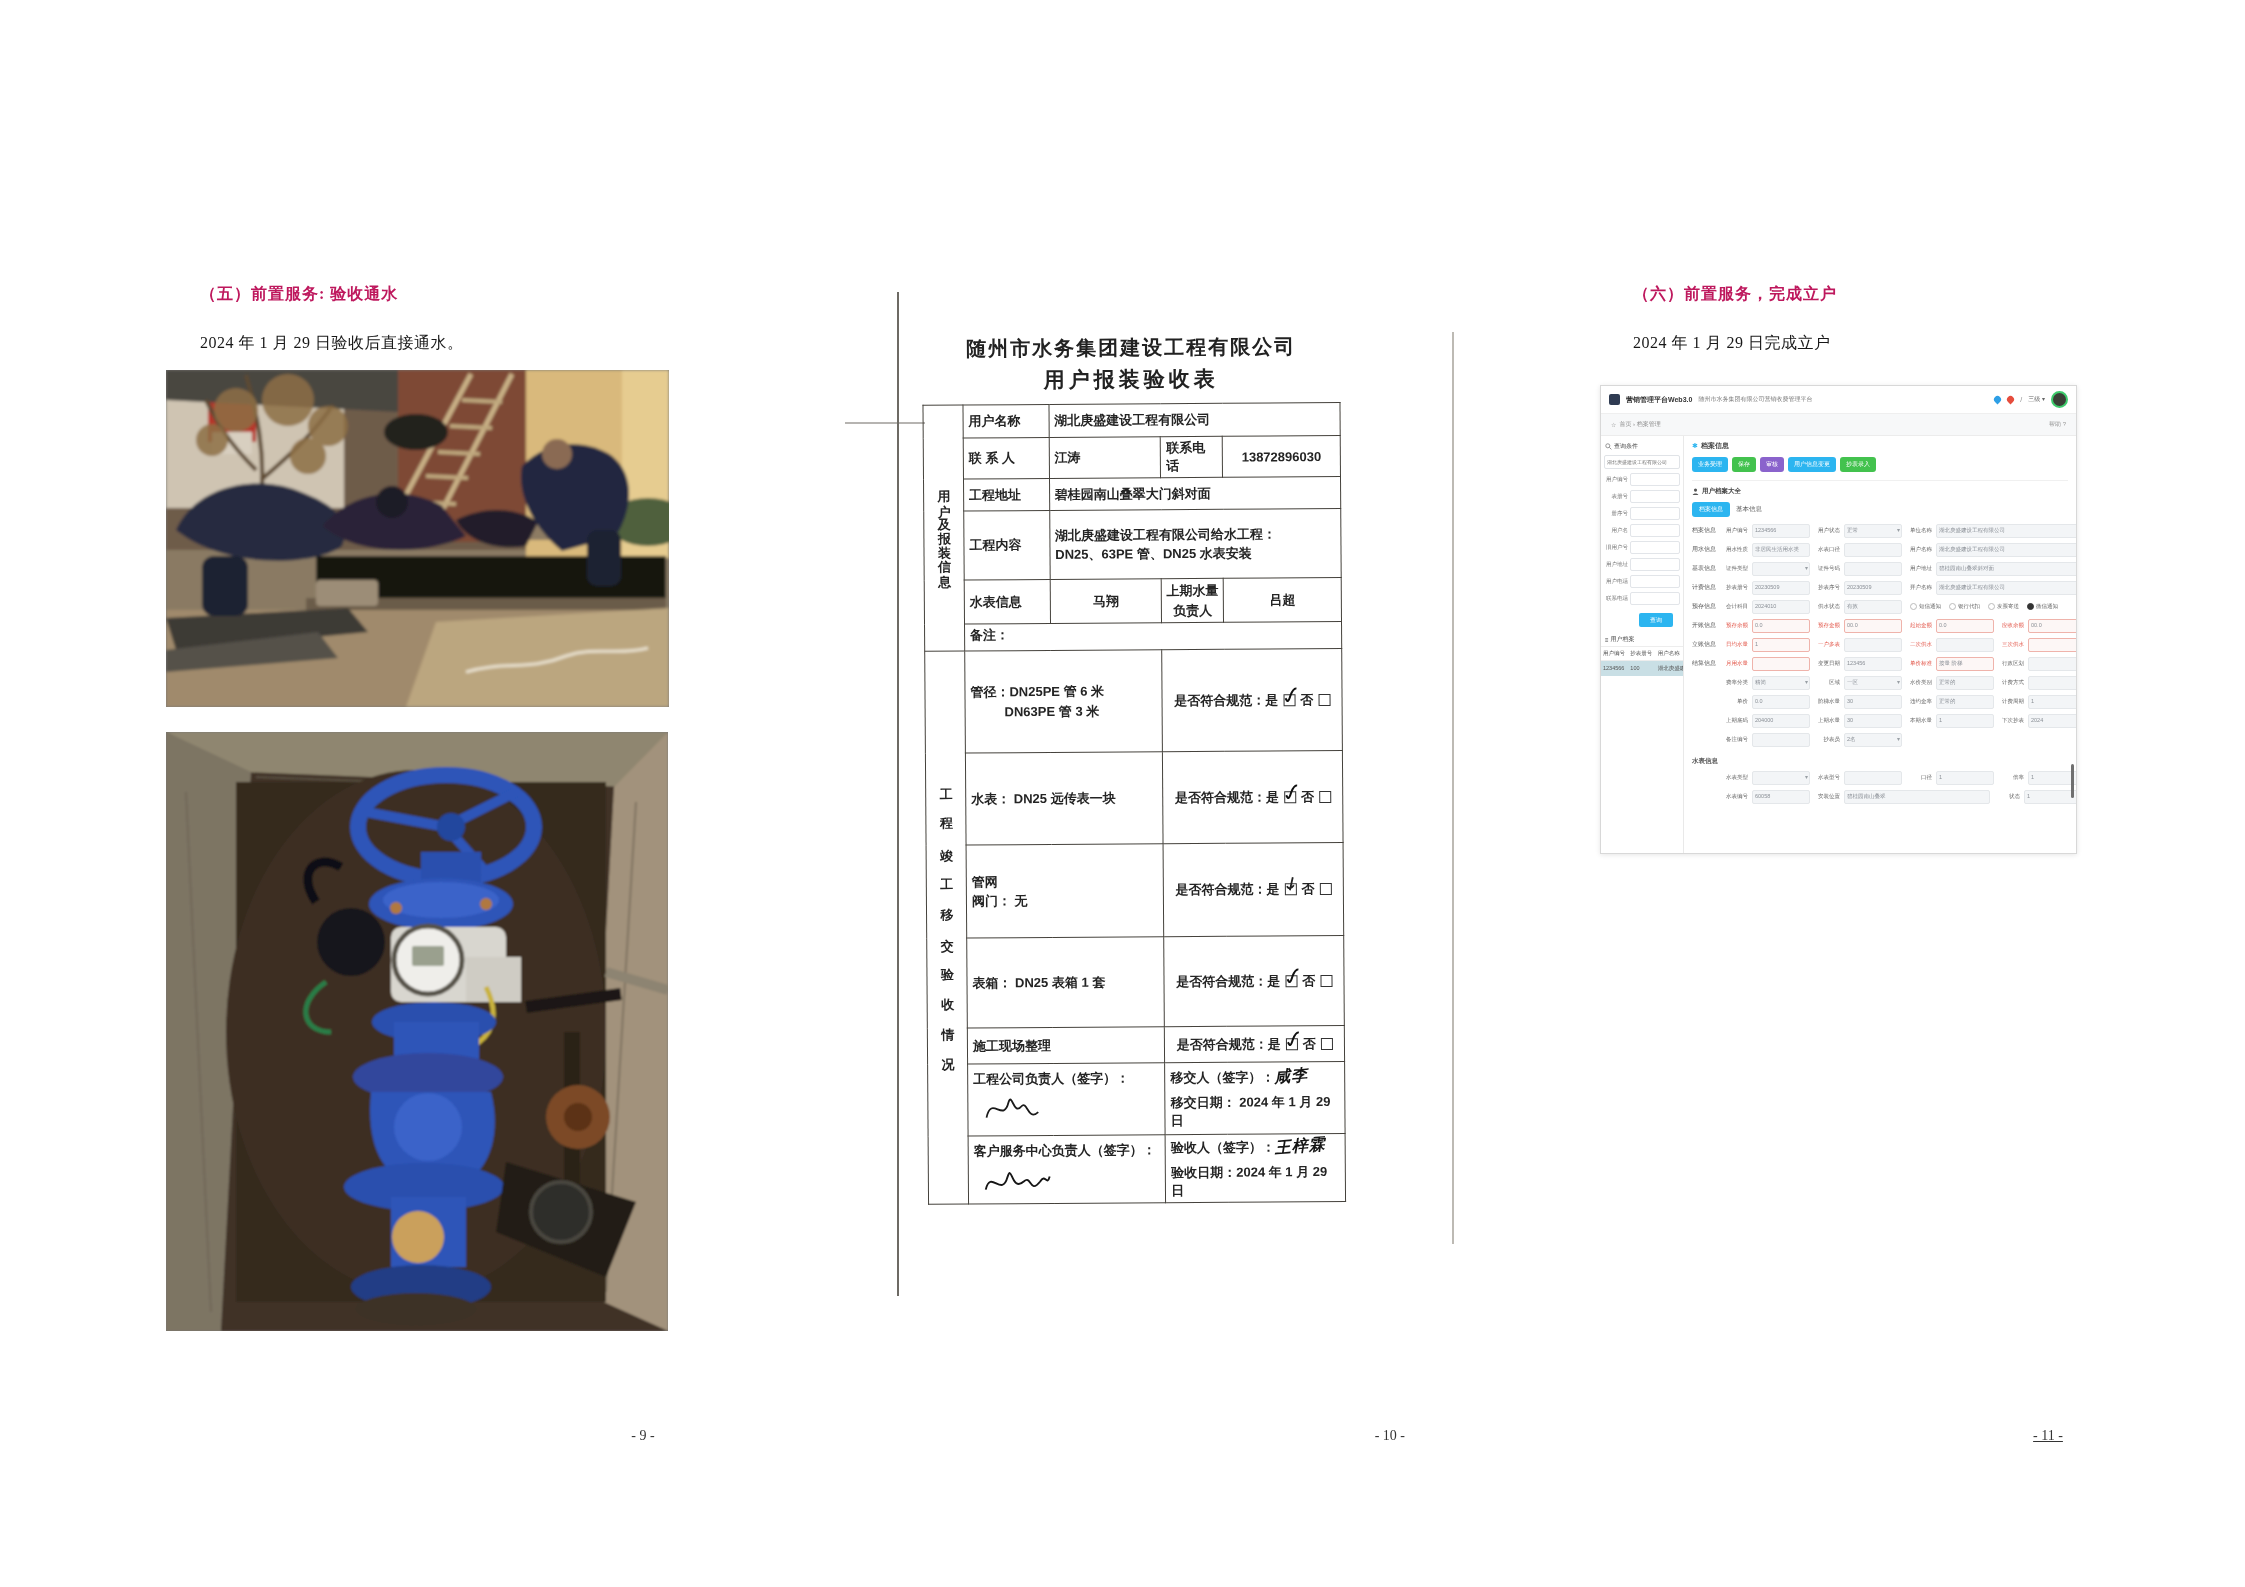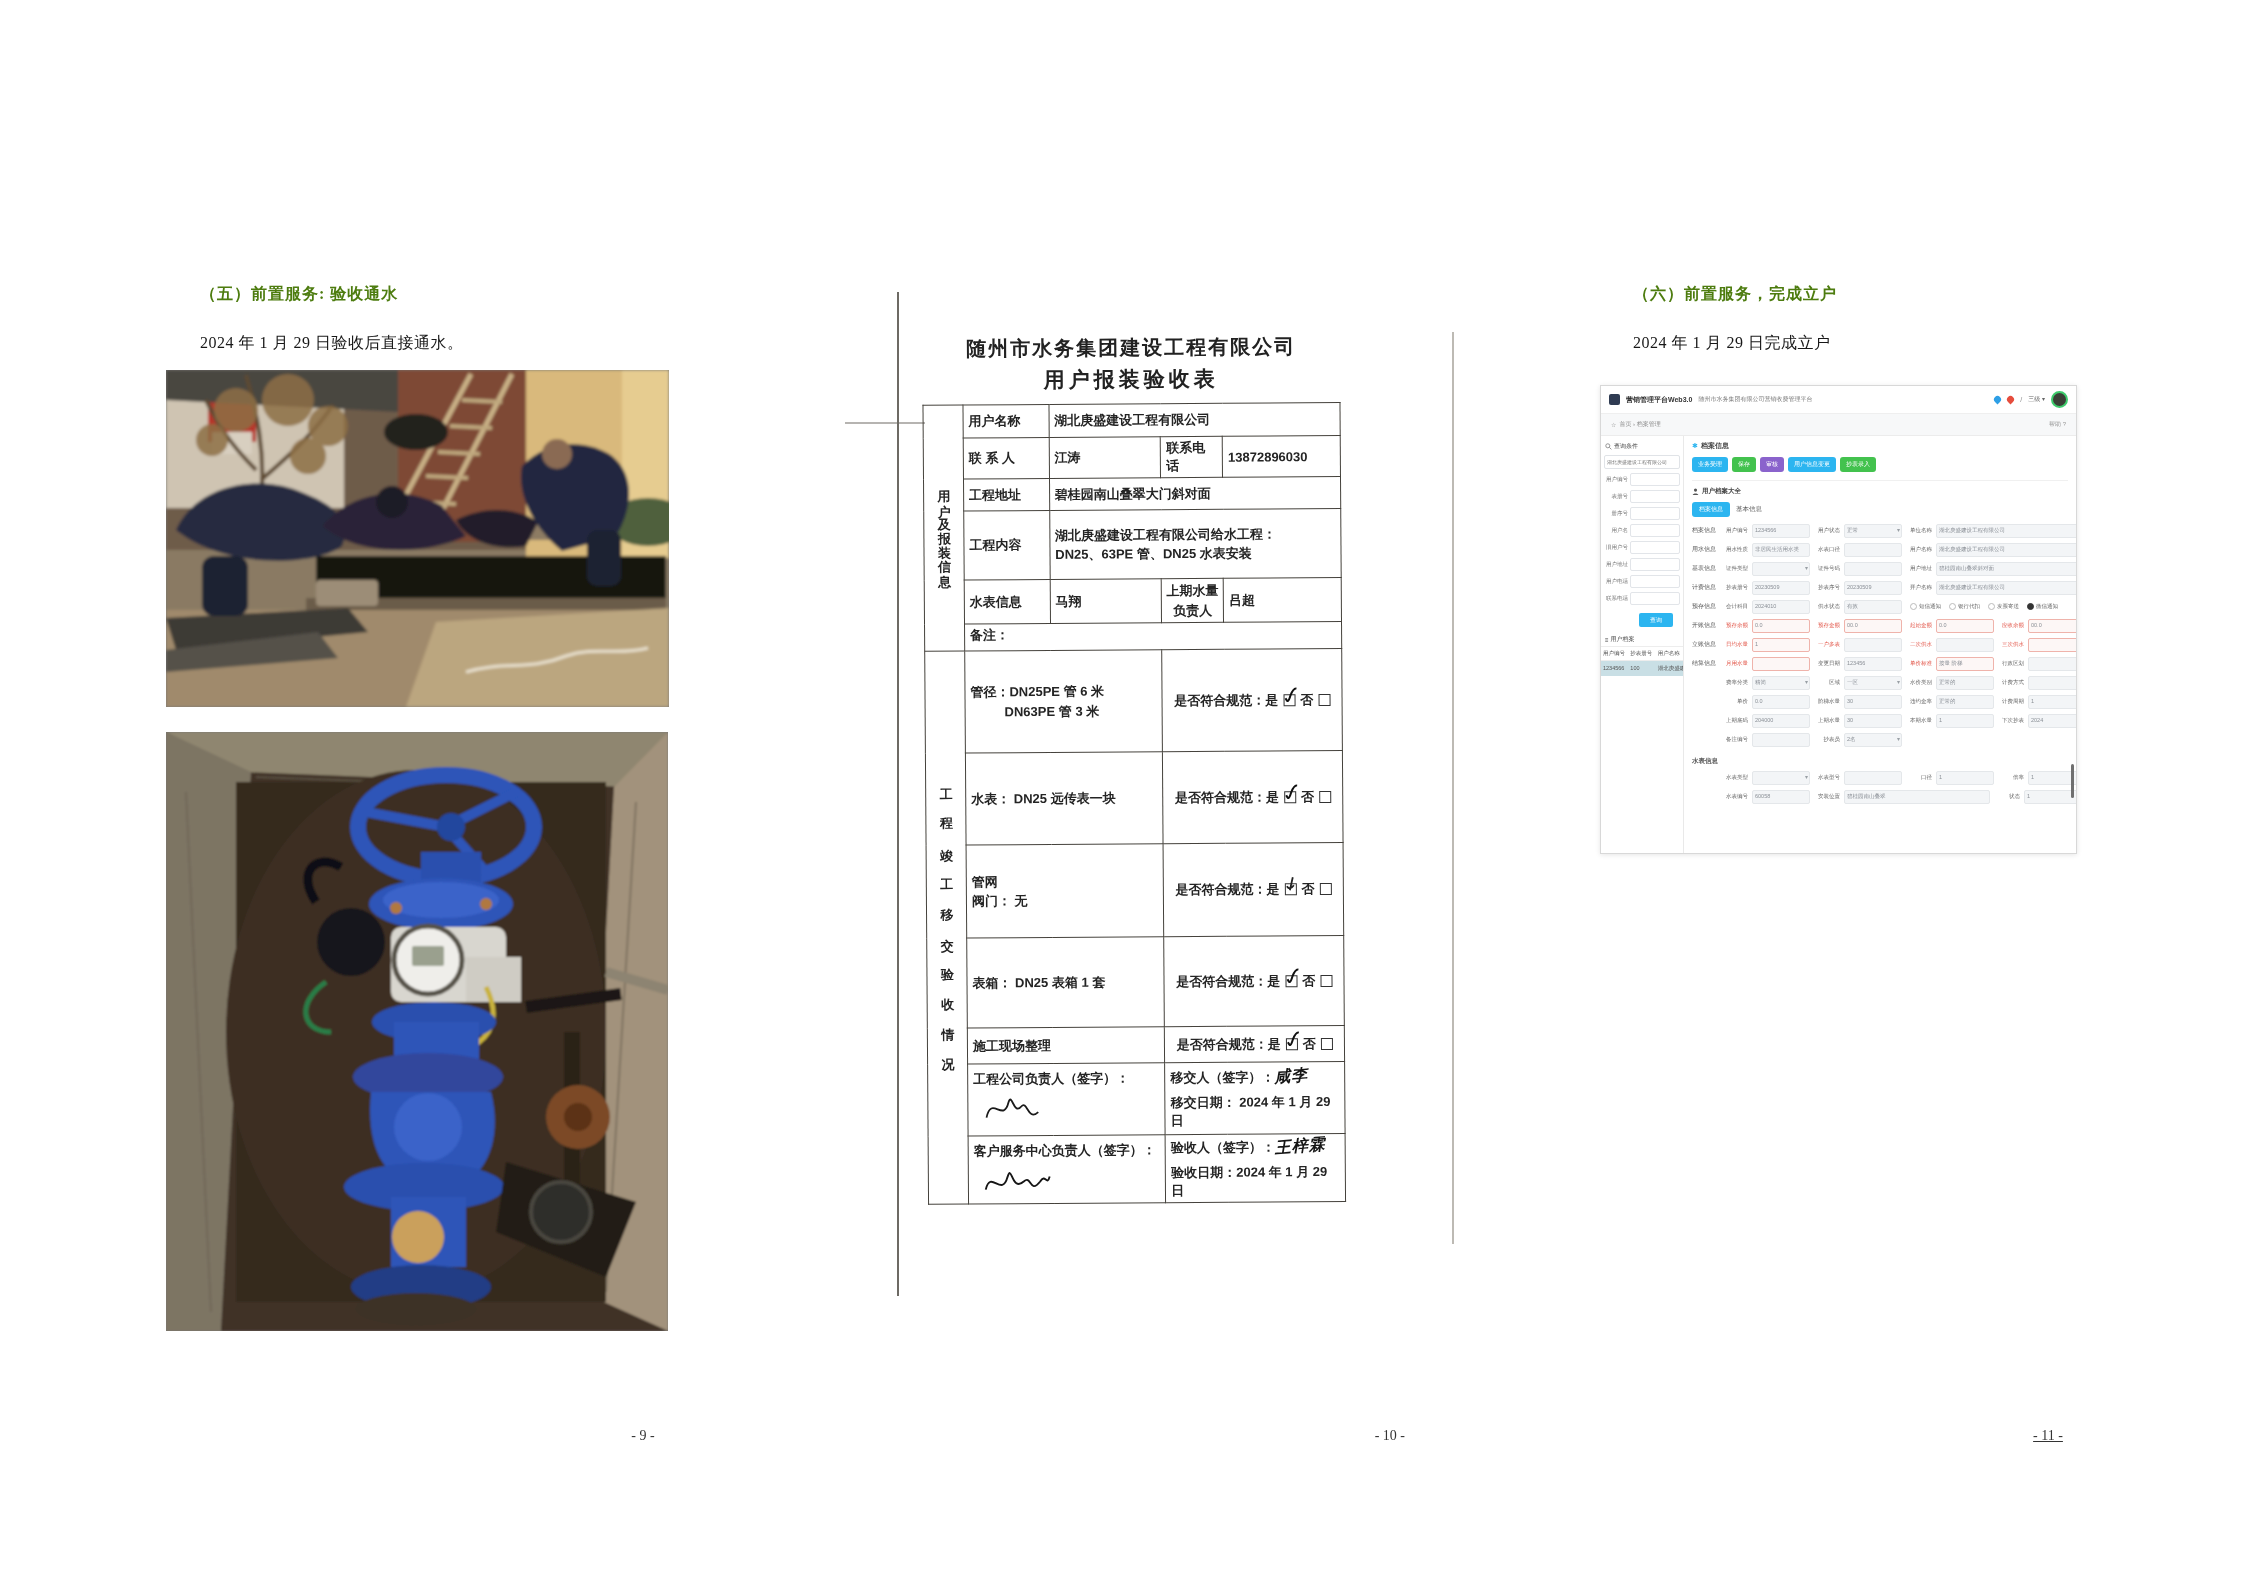--- a/index.html
+++ b/index.html
@@ -1,40 +1,40 @@
 <!DOCTYPE html>
 <html><head>
 <meta charset="utf-8">
 <style>
   html,body{margin:0;padding:0;background:#ffffff;}
   .canvas{position:relative;width:2245px;height:1587px;background:#ffffff;overflow:hidden;
           font-family:"Liberation Serif","DejaVu Serif",serif;color:#1d1d1d;}
   .abs{position:absolute;}
   
-  .red-heading{font-size:16px;font-weight:700;color:#4d7c0f;letter-spacing:1px;white-space:nowrap;}
+  .red-heading{font-size:16px;font-weight:700;color:#be185d;letter-spacing:1px;white-space:nowrap;}
   .doc-body{font-size:16px;color:#181818;letter-spacing:0.5px;white-space:nowrap;}
   .page-num{font-size:14px;color:#333;text-align:center;width:90px;}
   
   .photo{overflow:hidden;background:#777;}
   .photo svg{display:block;}
   
   .scan{transform:rotate(-0.4deg);transform-origin:top left;}
   .scan-title1{font-family:"Liberation Sans","DejaVu Sans",sans-serif;font-weight:700;font-size:20px;
                letter-spacing:2px;color:#222;text-align:center;width:418px;margin-left:24px;}
   .scan-title2{font-family:"Liberation Sans","DejaVu Sans",sans-serif;font-weight:700;font-size:21px;
                letter-spacing:4px;color:#222;text-align:center;width:418px;margin-left:24px;margin-top:4px;}
   table.acc{border-collapse:collapse;margin-left:24px;margin-top:10px;width:418px;
             font-family:"Liberation Sans","DejaVu Sans",sans-serif;}
   table.acc td{border:1.6px solid #45423c;font-size:13px;font-weight:600;color:#242424;
                padding:2px 5px;vertical-align:middle;}
   .vlab{writing-mode:vertical-rl;text-orientation:upright;text-align:center;font-size:14px;
         font-weight:700;width:30px;}
   .vlab1{letter-spacing:14px;}
   .vlab2{letter-spacing:30px;}
-  .cellcenter{}
+  .cellcenter{text-align:center;}
   .chkline{display:flex;align-items:center;justify-content:center;gap:5px;}
   .chkbox{display:inline-block;width:10px;height:10px;border:1.4px solid #333;position:relative;}
   .chkbox svg{position:absolute;left:-2px;top:-8px;}
   .two-line div{line-height:1.5;}
   .sig-squiggle{vertical-align:middle;margin-left:6px;}
   .hand{font-style:italic;font-weight:700;font-size:16px;display:inline-block;
         transform:rotate(-4deg);color:#151515;letter-spacing:1px;}
   .sigdate{margin-top:6px;}
   .scanline{background:#6d6a64;}
   .scanline.light{background:#bdbab4;}

